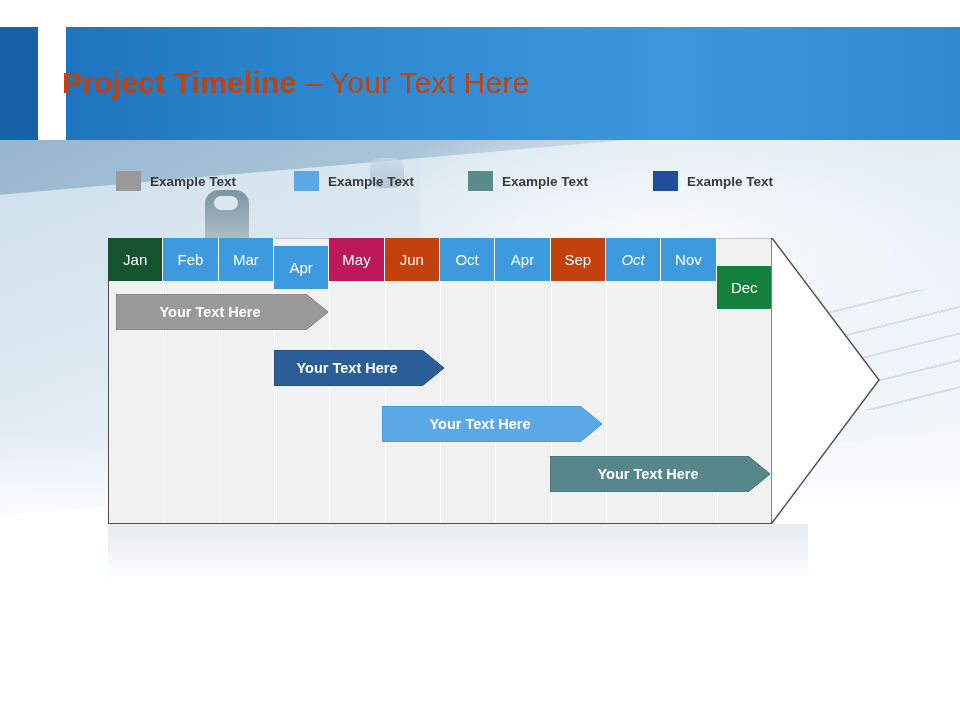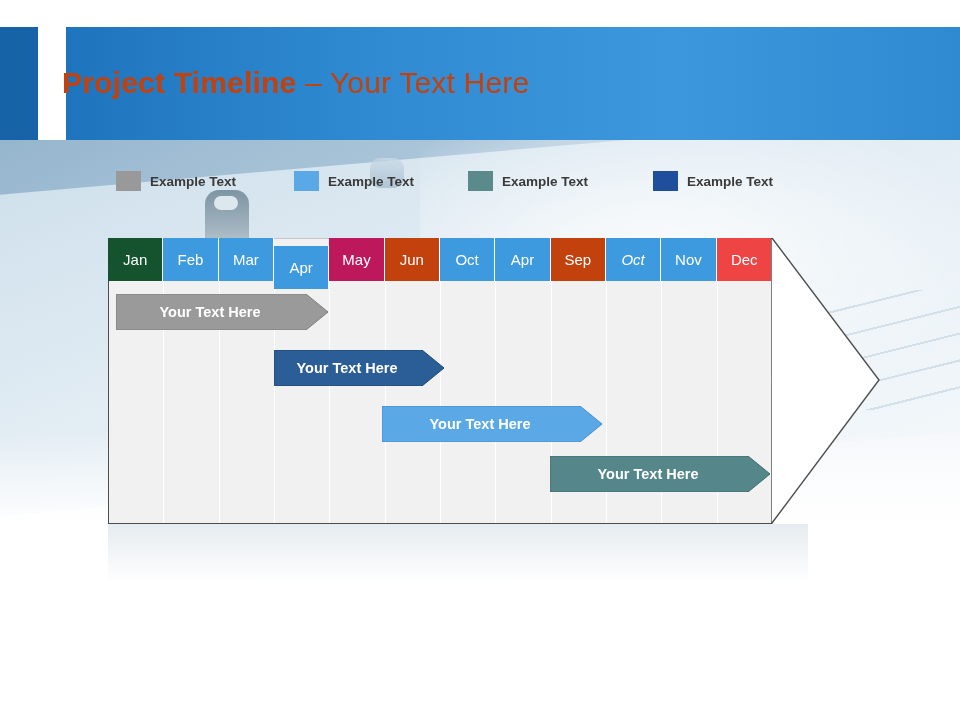--- a/index.html
+++ b/index.html
@@ -183,21 +183,21 @@
       <div class="month" style="background: rgb(62, 154, 222);">Feb</div>
       <div class="month" style="background: rgb(62, 154, 222);">Mar</div>
       <div class="month" style="background: rgb(62, 154, 222); margin-top: 8px;">Apr</div>
       <div class="month" style="background: #be185d;">May</div>
       <div class="month" style="background: #c2410c;">Jun</div>
       <div class="month" style="background: rgb(62, 154, 222);">Oct</div>
       <div class="month" style="background: rgb(62, 154, 222);">Apr</div>
       <div class="month" style="background: #c2410c;">Sep</div>
       <div class="month" style="background: rgb(62, 154, 222); font-style: italic;">Oct</div>
       <div class="month" style="background: rgb(62, 154, 222);">Nov</div>
-      <div class="month" style="background: #ef4444;">Dec</div>
+      <div class="month" style="background: #15803d; margin-top: 28px;">Dec</div>
     </div>
 
   <div class="big-arrow">
     <svg width="110" height="286" viewBox="0 0 110 286">
       <path d="M0,0 L1,0 L108,142 L1,285 L0,285 Z" fill="#ffffff" stroke="#4d4d4d" stroke-width="1.4" stroke-linejoin="miter"></path>
     </svg>
   </div>
 
   <div id="bars">
       <div class="bar" style="left: 116px; top: 294px; width: 212px;">

